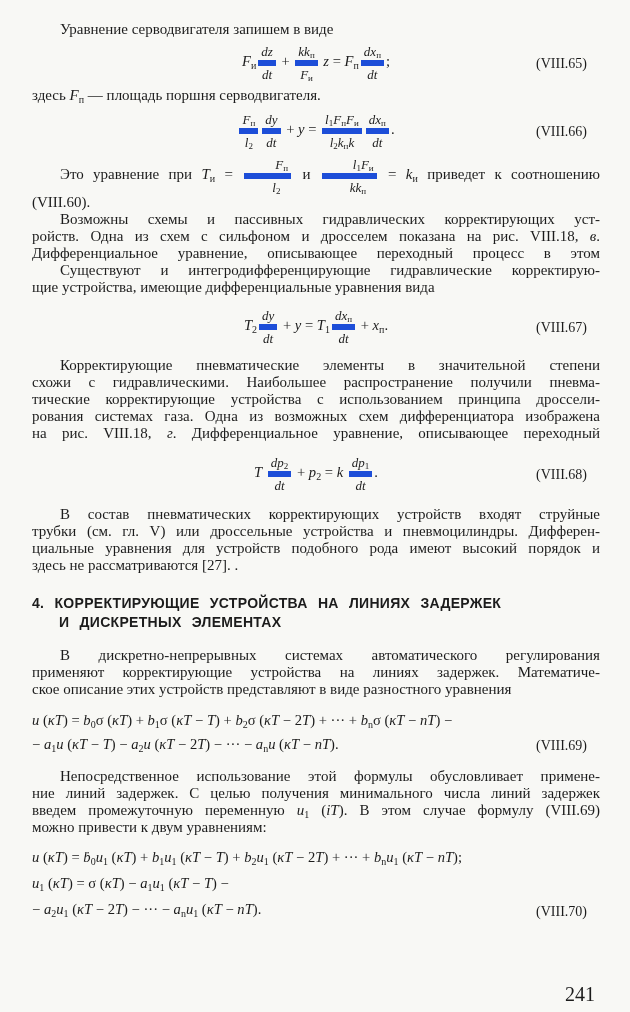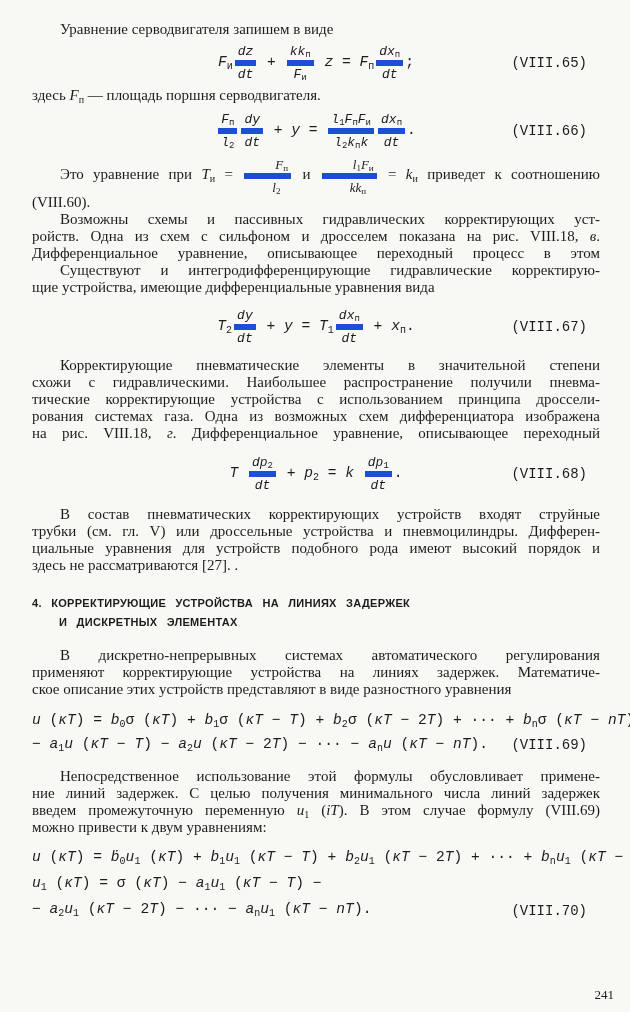--- a/index.html
+++ b/index.html
@@ -15,42 +15,42 @@
   .jl { text-align:justify; text-align-last:justify; }
   .in { text-indent:28px; }
   i { font-style:italic; }
   sub { font-size:10px; line-height:0; position:relative; top:3px; vertical-align:baseline; }
   
   .fr { display:inline-block; vertical-align:middle; text-align:center; line-height:1; margin:0 2px; }
   .fr .nu { display:block; border-bottom:6px solid #1d4ed8; padding:1px 3px 2px; font-size:13px; }
   .fr .de { display:block; padding-top:2px; font-size:13px; }
   .fr sub { font-size:9px; top:2px; }
   
-  .eqrow { position:relative; text-align:center;font-family:Liberation Mono, monospace; }
+  .eqrow { position:relative; text-align:center; }
   .meq { font-size:14.6px; white-space:nowrap; }
   .meq-line { font-size:14.6px; white-space:nowrap; text-align:left; }
   .eqlbl { position:absolute; right:13px; font-size:14px; font-style:normal; }
   .eqlbl.mid { top:50%; transform:translateY(-50%); }
   .eqlbl.bot { bottom:2px; }
   .eq65 { margin:6px 0 6px; }
   .eq66 { margin:8px 0 8px; }
   .eq67 { margin:12px 0 12px; }
   .eq68 { margin:13px 0 14px; }
   .eq69 { margin:10px 0 12px; }
   .eq69 .meq-line { line-height:24px; }
   .eq70 { margin:8px 0 0; }
   .eq70 .meq-line { line-height:26px; }
   
   .heading {
     font-family:"Liberation Sans","DejaVu Sans",sans-serif;
-    font-weight:bold; font-size:11px; line-height:19px;
+    font-weight:bold; font-size:14px; line-height:19px;
     letter-spacing:0.3px; word-spacing:6px; margin:20px 0 15px;
   }
   .heading .h2 { padding-left:27px; }
-  .pagenum { position:absolute; right:16px; bottom:9px; font-size:13px; }
+  .pagenum { position:absolute; right:35px; bottom:9px; font-size:20px; }
 </style>
 </head>
 <body>
 
 <div class="page">
 
   <div class="par">
       <div class="in">Уравнение серводвигателя запишем в виде</div>
     </div>
 

